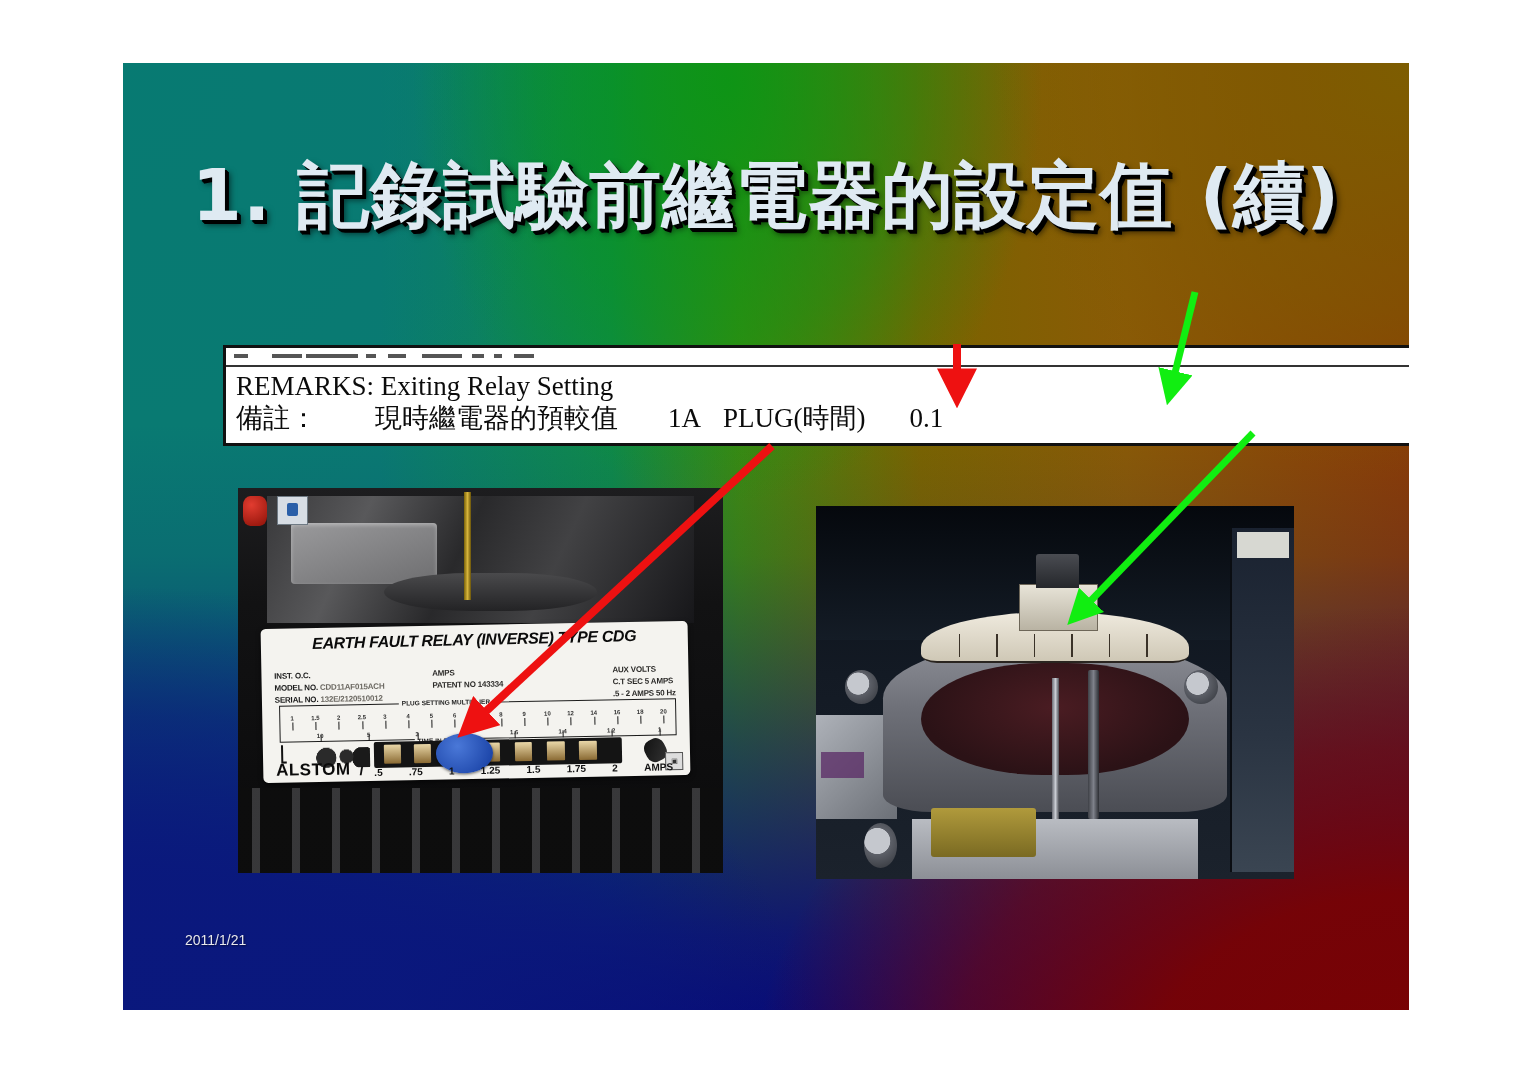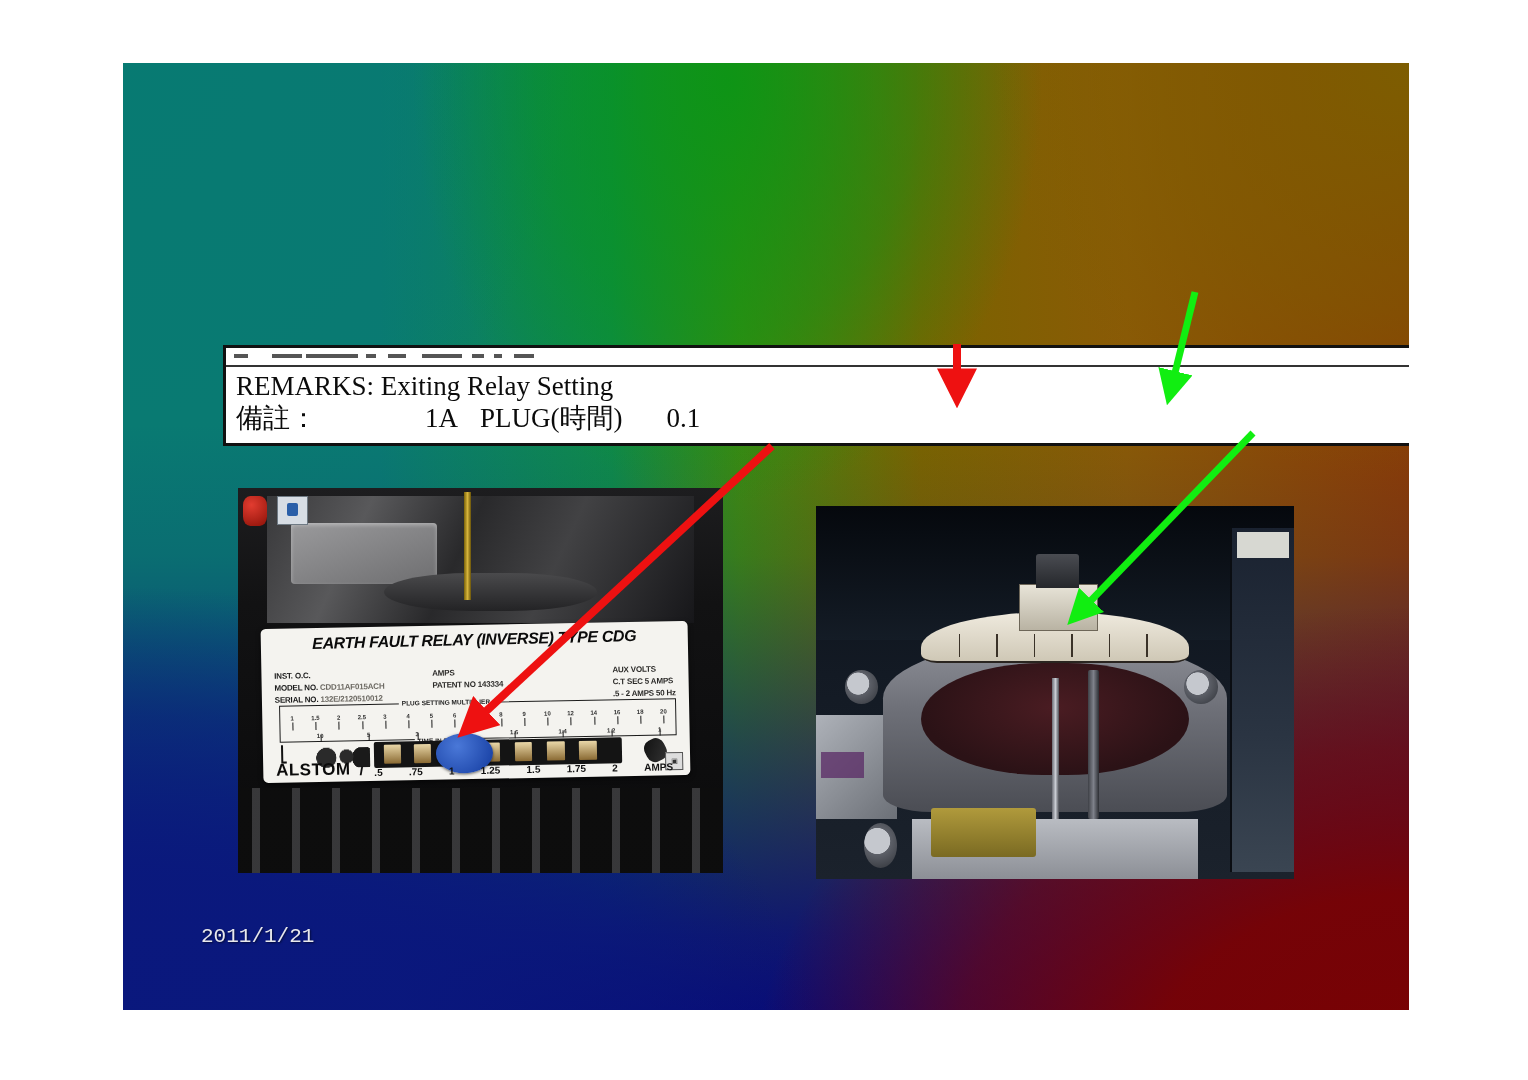--- a/index.html
+++ b/index.html
@@ -417,24 +417,24 @@
 
   
   #arrows {
     position: absolute; inset: 0;
     pointer-events: none;
   }
 
   
   #footer-date {
     position: absolute;
-    left: 78px; bottom: 62px;
+    left: 62px; bottom: 62px;
     color: #e8e8ec;
-    font-size: 21px;
-    font-family: Liberation Mono, monospace;
+    font-size: 14px;
+    font-family: Liberation Sans, sans-serif;
     text-shadow: 1px 1px 2px rgba(0,0,0,0.55);
   }
   #footer-nav {
     position: absolute;
     right: 82px; bottom: 58px;
     display: flex; align-items: center; gap: 14px;
   }
   #back-label {
     color: #c8cbe6;
     font-size: 26px;
@@ -468,38 +468,40 @@
 <div id="slide">
 
   <div class="bg-layer bg-base"></div>
   <div class="bg-layer bg-teal-top"></div>
   <div class="bg-layer bg-green-top"></div>
   <div class="bg-layer bg-olive-top"></div>
   <div class="bg-layer bg-vert"></div>
   <div class="bg-layer bg-blue-corner"></div>
   <div class="bg-layer bg-red-corner"></div>
 
+  <div id="title">1. 記錄試驗前繼電器的設定值 (續)</div>
 
   <div id="remarks">
     <div class="ghost-row">
       <span class="blip" style="left:8px;width:14px"></span>
       <span class="blip" style="left:46px;width:30px"></span>
       <span class="blip" style="left:80px;width:52px"></span>
       <span class="blip" style="left:140px;width:10px"></span>
       <span class="blip" style="left:162px;width:18px"></span>
       <span class="blip" style="left:196px;width:40px"></span>
       <span class="blip" style="left:246px;width:12px"></span>
       <span class="blip" style="left:268px;width:8px"></span>
       <span class="blip" style="left:288px;width:20px"></span>
     </div>
     <div class="body">
       <div class="rline">REMARKS: Exiting Relay Setting</div>
       <div class="rline l2">
         <span class="rl-label">備註：</span>
         <span class="sp-a"></span>
+        <span>現時繼電器的預較值</span>
         <span class="sp-b"></span>
         <span class="sp-c"></span>
         <span>1A</span>
         <span class="sp-d"></span>
         <span>PLUG(時間)</span>
         <span class="sp-e"></span>
         <span>0.1</span>
       </div>
     </div>
   </div>

